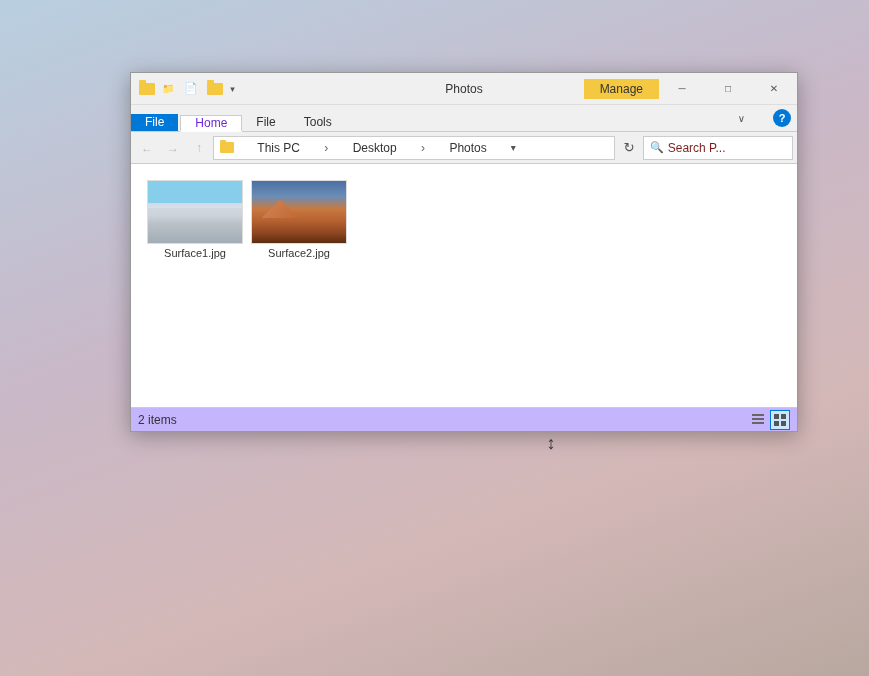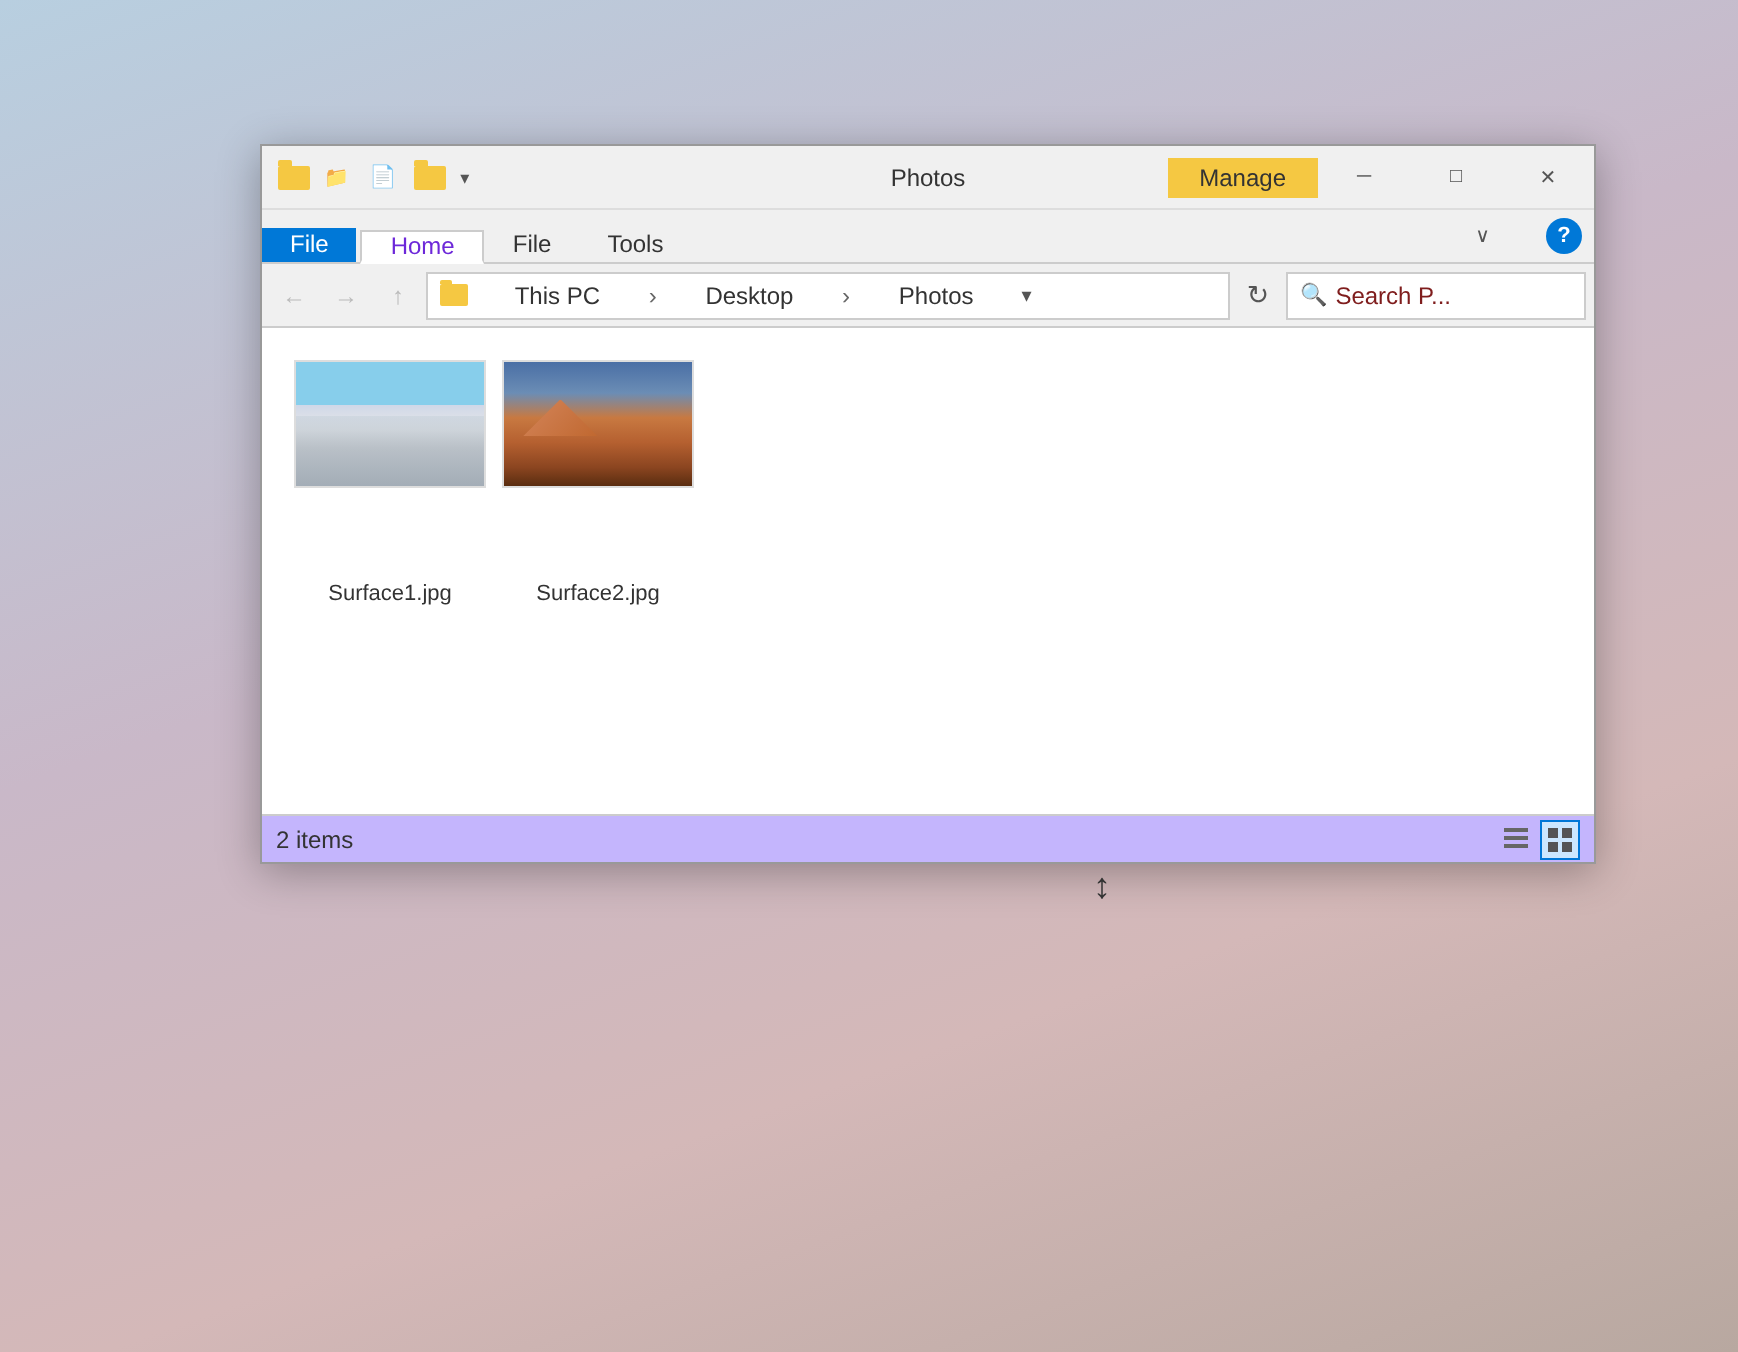--- a/index.html
+++ b/index.html
@@ -278,21 +278,20 @@
       gap: 8px;
     }
     .file-item {
       display: flex;
       flex-direction: column;
       align-items: center;
       width: 96px;
       cursor: pointer;
       padding: 4px;
       border-radius: 2px;
-      gap: 44px;
     }
     .file-thumbnail {
       width: 96px;
       height: 64px;
       border: 1px solid #ddd;
       overflow: hidden;
       position: relative;
     }
     
     .thumb-surface1 {

